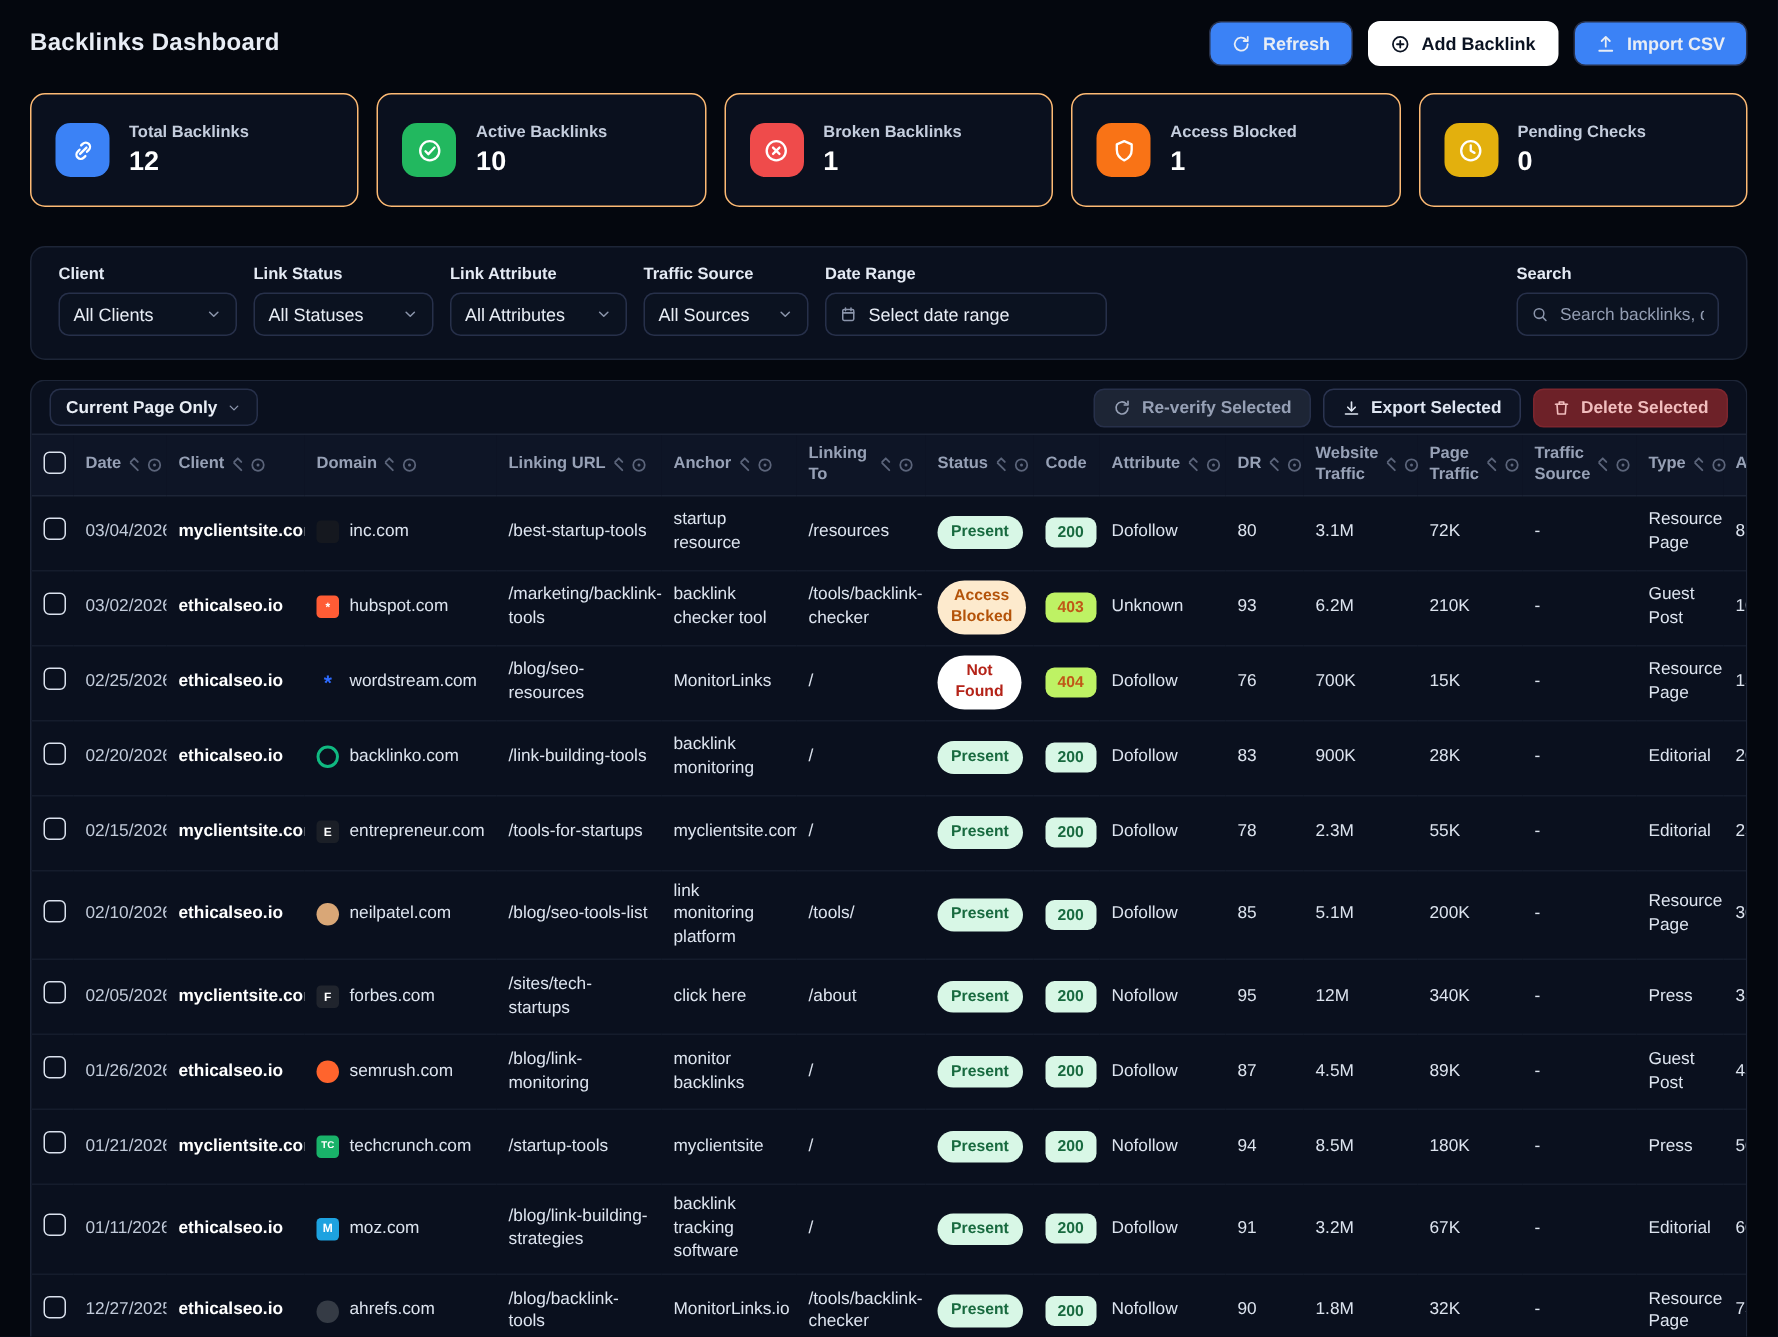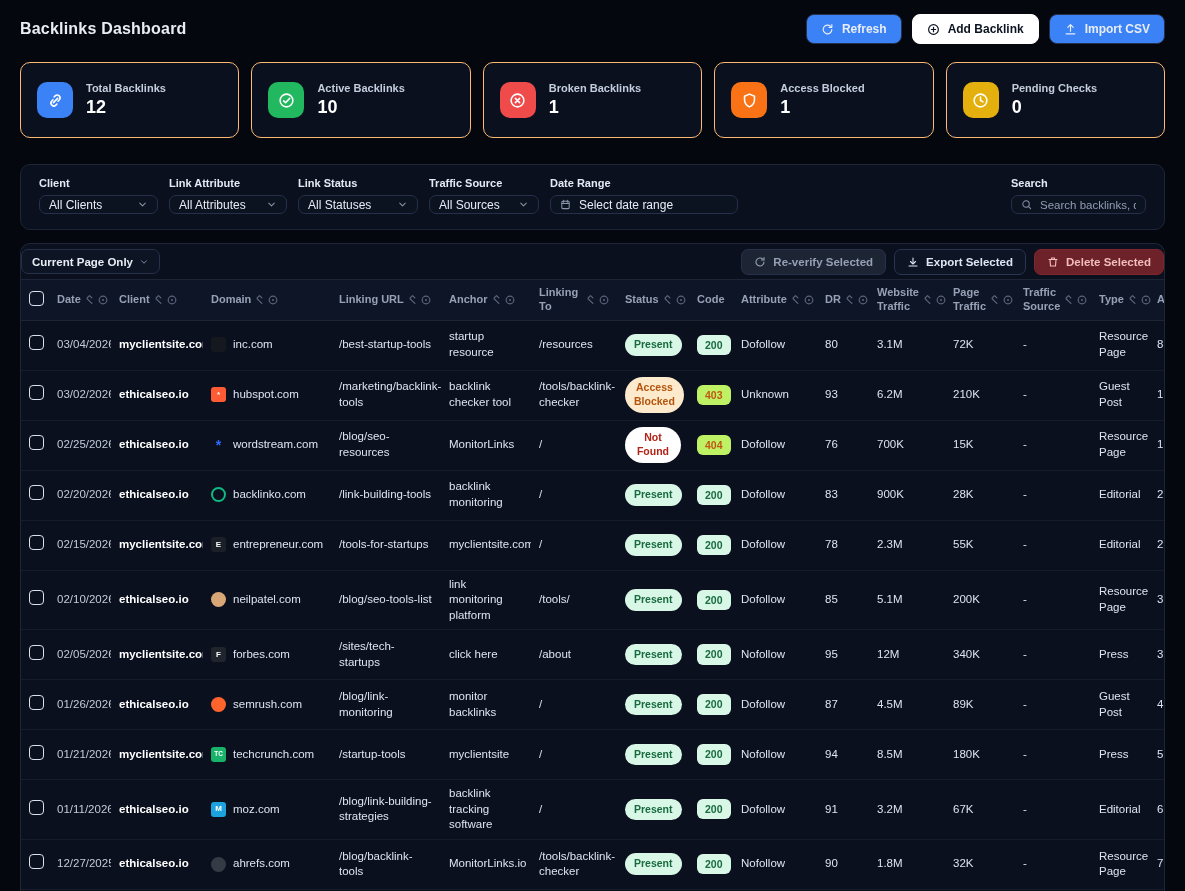--- a/index.html
+++ b/index.html
@@ -24,35 +24,35 @@
   .card-ic{width:36px;height:36px;border-radius:10px;display:flex;align-items:center;justify-content:center;color:#fff;flex:none}
   .card-ic svg{width:17px;height:17px}
   .card-lb{font-size:11px;font-weight:600;color:#c4cddd;margin-bottom:3px}
   .card-vl{font-size:18px;font-weight:800;color:#fff}
 
   
   .filters{margin-top:26px;background:#0a101e;border:1px solid #1d2537;border-radius:10px;
            padding:12px 18px 15px;display:flex;gap:11px;align-items:flex-start}
   .fgroup{display:flex;flex-direction:column;gap:6px}
   .flabel{font-size:11px;font-weight:700;color:#e4eaf4}
-  .fcontrol{height:19px;background:#0b1220;border:1px solid #27304a;border-radius:7px;display:flex;
+  .fcontrol{height:29px;background:#0b1220;border:1px solid #27304a;border-radius:7px;display:flex;
             align-items:center;padding:0 9px;font-size:12px;color:#e8edf5;gap:8px;cursor:pointer}
   .fcontrol .val{flex:1;white-space:nowrap}
   .fcontrol .ic svg{width:11px;height:11px;color:#8b95ab}
   .w-client{width:119px}.w-status{width:120px}.w-attr{width:118px}.w-src{width:110px}
   .w-date{width:188px;cursor:pointer}
   .fsearch{margin-left:auto}
   .w-search{width:135px}
   .w-search input{background:transparent;border:0;outline:0;color:#e8edf5;font-size:11.5px;width:100%;font-family:"Liberation Sans",sans-serif}
   .w-search input::placeholder{color:#939db2}
 
   
   .table-panel{margin-top:13px;background:#0a101e;border:1px solid #1d2537;border-bottom:0;
                border-radius:10px 10px 0 0;height:653px;overflow:hidden}
-  .toolbar{height:36px;display:flex;align-items:center;padding:0 0;border-bottom:1px solid #1d2537}
+  .toolbar{height:36px;display:flex;align-items:center;padding:0 12px;border-bottom:1px solid #1d2537}
   .scope-btn{height:25px;padding:0 10px;font-size:11.5px;font-weight:600;background:#0d1424;border:1px solid #27304a;
              border-radius:7px;color:#e8edf5;display:inline-flex;align-items:center;gap:6px;cursor:pointer}
   .scope-btn .ic svg{width:10px;height:10px;color:#8b95ab}
   .toolbar-right{margin-left:auto;display:flex;gap:8px}
   .tbtn{height:26px;padding:0 12px;border-radius:7px;font-size:11.5px;font-weight:700;display:inline-flex;
         align-items:center;gap:7px;cursor:pointer;border:1px solid transparent;white-space:nowrap}
   .tbtn .ic svg{width:12px;height:12px}
   .tbtn.reverify{background:#1d2535;border-color:#27304a;color:#96a0b5}
   .tbtn.export{background:#0d1424;border-color:#2b3450;color:#dfe6f2}
   .tbtn.delete{background:#6d2128;border-color:#7d262e;color:#f1bdbd}
@@ -190,34 +190,34 @@
       <div class="fcontrol w-client">
         <span class="val">All Clients</span>
         <span class="ic">
             <svg viewBox="0 0 24 24" fill="none" stroke="currentColor" stroke-width="2.2" stroke-linecap="round" stroke-linejoin="round">
               <path d="M6 9l6 6 6-6"></path>
             </svg>
           </span>
       </div>
     </div>
     <div class="fgroup">
+      <div class="flabel">Link Status</div>
+      <div class="fcontrol w-status">
+        <span class="val">All Statuses</span>
+        <span class="ic">
+            <svg viewBox="0 0 24 24" fill="none" stroke="currentColor" stroke-width="2.2" stroke-linecap="round" stroke-linejoin="round">
+              <path d="M6 9l6 6 6-6"></path>
+            </svg>
+          </span>
+      </div>
+    </div>
+    <div class="fgroup">
       <div class="flabel">Link Attribute</div>
       <div class="fcontrol w-attr">
         <span class="val">All Attributes</span>
-        <span class="ic">
-            <svg viewBox="0 0 24 24" fill="none" stroke="currentColor" stroke-width="2.2" stroke-linecap="round" stroke-linejoin="round">
-              <path d="M6 9l6 6 6-6"></path>
-            </svg>
-          </span>
-      </div>
-    </div>
-    <div class="fgroup">
-      <div class="flabel">Link Status</div>
-      <div class="fcontrol w-status">
-        <span class="val">All Statuses</span>
         <span class="ic">
             <svg viewBox="0 0 24 24" fill="none" stroke="currentColor" stroke-width="2.2" stroke-linecap="round" stroke-linejoin="round">
               <path d="M6 9l6 6 6-6"></path>
             </svg>
           </span>
       </div>
     </div>
     <div class="fgroup">
       <div class="flabel">Traffic Source</div>
       <div class="fcontrol w-src">

